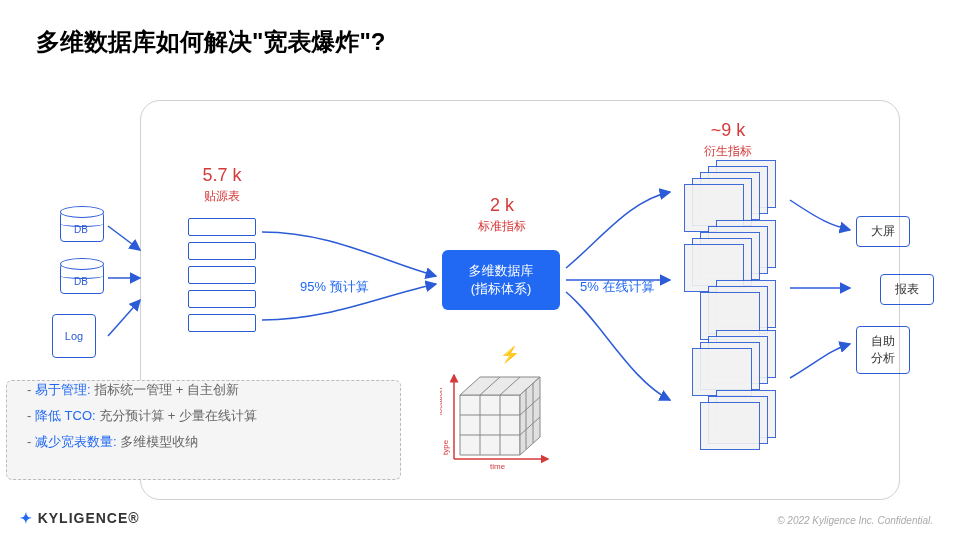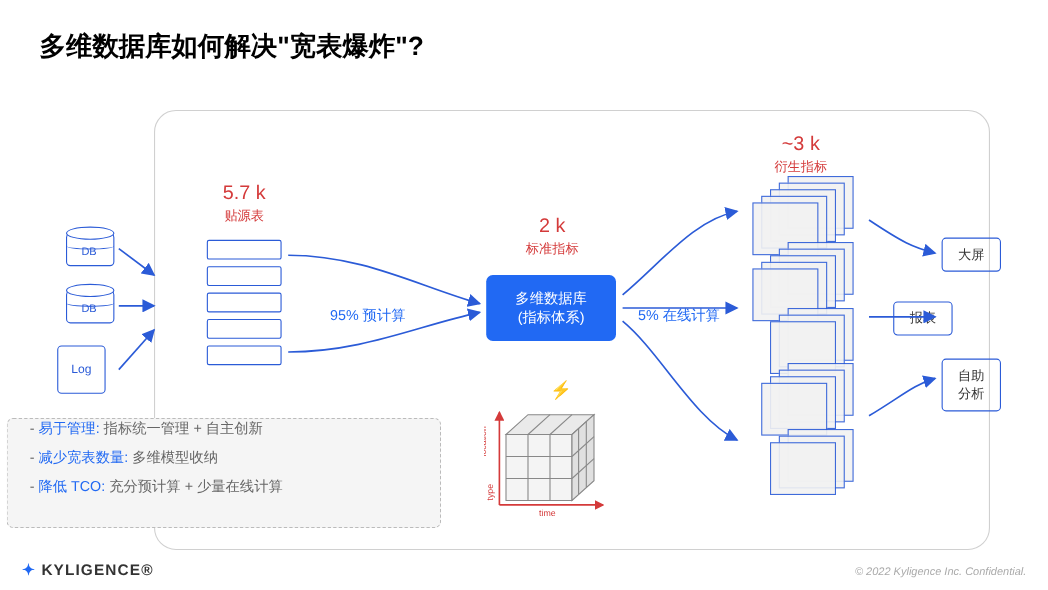--- a/index.html
+++ b/index.html
@@ -63,21 +63,21 @@
   <div class="small">标准指标</div>
 </div>
 <div class="center-box" style="top:250px; left:442px;">
   <div>多维数据库</div>
   <div>(指标体系)</div>
 </div>
 
 <div class="flow-label" style="top:278px; left:580px;">5% 在线计算</div>
 
 <div class="label-red" style="top:120px; left:688px; width:80px;">
-  <div class="big">~3 k</div>
+  <div class="big">~9 k</div>
   <div class="small">衍生指标</div>
 </div>
 
 <div class="stack-group" style="top:160px; left:676px; width:110px; height:300px;">
   <div class="stack" style="top:0px; left:40px;"></div>
     <div class="stack" style="top:6px; left:32px;"></div>
     <div class="stack" style="top:12px; left:24px;"></div>
     <div class="stack" style="top:18px; left:16px;"></div>
     <div class="stack" style="top:24px; left:8px;"></div>
   <div class="stack" style="top:60px; left:40px;"></div>
@@ -91,21 +91,21 @@
   <div class="stack" style="top:170px; left:40px;"></div>
     <div class="stack" style="top:176px; left:32px;"></div>
     <div class="stack" style="top:182px; left:24px;"></div>
     <div class="stack" style="top:188px; left:16px;"></div>
   <div class="stack" style="top:230px; left:40px;"></div>
     <div class="stack" style="top:236px; left:32px;"></div>
     <div class="stack" style="top:242px; left:24px;"></div>
 </div>
 
 <div class="out-box" style="top:216px; left:856px;">大屏</div>
-<div class="out-box" style="top:274px; left:812px;">报表</div>
+<div class="out-box" style="top:274px; left:880px;">报表</div>
 <div class="out-box" style="top:326px; left:856px; white-space:pre-line;">自助
 分析</div>
 
 <div class="bolt">⚡</div>
 <div class="cube-area">
   <svg width="130" height="110" viewBox="0 0 130 110">
     <g stroke="#888" stroke-width="1" fill="#eee">
       <path d="M20 90 L80 90 L80 30 L20 30 Z" fill="#f4f4f4"></path>
       <path d="M20 30 L40 12 L100 12 L80 30 Z" fill="#eaeaea"></path>
       <path d="M80 30 L100 12 L100 72 L80 90 Z" fill="#e0e0e0"></path>
@@ -151,18 +151,18 @@
     <path d="M566 280 C 610 280 640 280 670 280"></path>
     <path d="M566 292 C 600 320 630 380 670 400"></path>
     <path d="M790 200 C 820 220 830 225 850 230"></path>
     <path d="M790 288 L850 288"></path>
     <path d="M790 378 C 820 360 830 350 850 344"></path>
   </g>
 </svg>
 
 <div class="benefit-box">
   <div class="row">- <span class="key">易于管理:</span><span> 指标统一管理 + 自主创新</span></div>
+  <div class="row">- <span class="key">降低 TCO:</span><span> 充分预计算 + 少量在线计算</span></div>
   <div class="row">- <span class="key">减少宽表数量:</span><span> 多维模型收纳</span></div>
-  <div class="row">- <span class="key">降低 TCO:</span><span> 充分预计算 + 少量在线计算</span></div>
 </div>
 
 <div class="footer-left"><span style="color:#2169f3">✦</span> <span>KYLIGENCE®</span></div>
 <div class="footer-right">© 2022 Kyligence Inc. Confidential.</div>
 
 </body></html>

